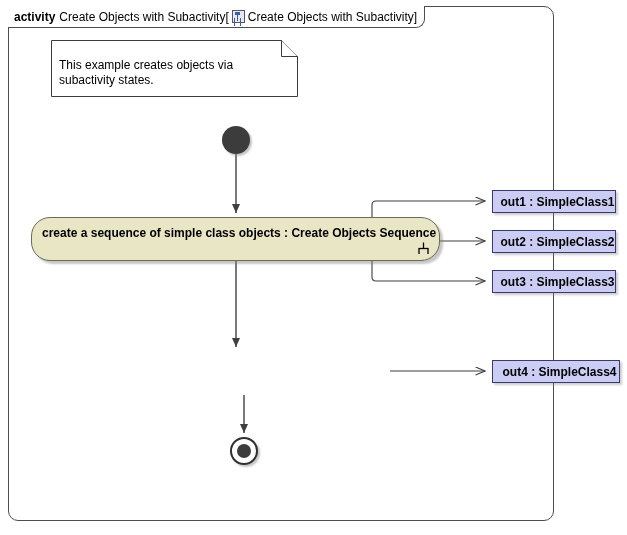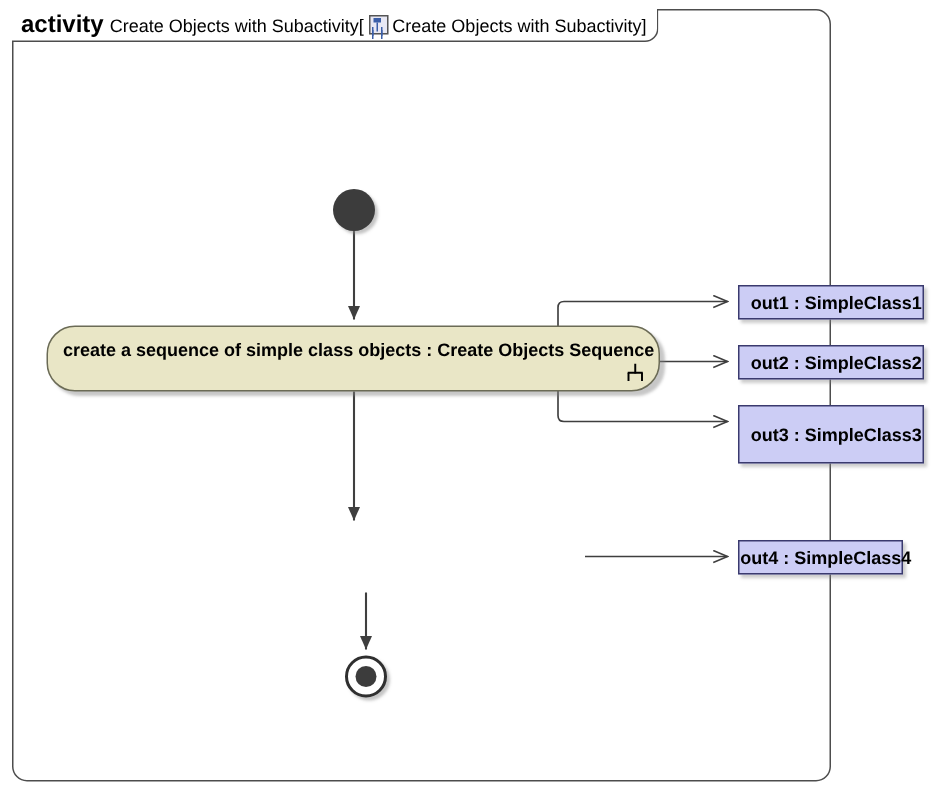--- a/index.html
+++ b/index.html
@@ -48,21 +48,21 @@
     display: flex;
     align-items: center;
     padding: 0 7px 0 6px;
     white-space: nowrap;
     font-size: 12px;
     color: #000000;
     line-height: 1;
   }
   .frame-kw {
     font-weight: bold;
-    font-size: 16px;
+    font-size: 12px;
     color: #000;
   }
   .frame-title {
     font-size: 12px;
     color: #000;
     margin-left: 4px;
   }
   .frame-bracket-open,
   .frame-bracket-close {
     font-size: 12px;
@@ -169,22 +169,22 @@
     justify-content: center;
   }
   .objnode-label {
     font-size: 12px;
     font-weight: bold;
     color: #000;
     white-space: nowrap;
   }
   #obj-1 { left: 492px; top: 190px; width: 124px; height: 23px; }
   #obj-2 { left: 492px; top: 230px; width: 124px; height: 23px; }
-  #obj-3 { left: 492px; top: 270px; width: 124px; height: 39px; }
-  #obj-4 { left: 492px; top: 360px; width: 110px; height: 23px; }
+  #obj-3 { left: 492px; top: 270px; width: 124px; height: 23px; }
+  #obj-4 { left: 492px; top: 360px; width: 128px; height: 23px; }
 
   
   .initial-node {
     position: absolute;
     left: 222px;
     top: 126px;
     width: 28px;
     height: 28px;
     border-radius: 50%;
     background: #3c3c3c;
@@ -257,20 +257,28 @@
     <path d="M372,239 L372,205 Q372,201 376,201 L485,201" fill="none" stroke="#3f3f3f" stroke-width="1.1" marker-end="url(#arrow-open)"></path>
 
     <line x1="440" y1="241" x2="485" y2="241" stroke="#3f3f3f" stroke-width="1.1" marker-end="url(#arrow-open)"></line>
 
     <path d="M372,243 L372,277 Q372,281 376,281 L485,281" fill="none" stroke="#3f3f3f" stroke-width="1.1" marker-end="url(#arrow-open)"></path>
 
     <line x1="390" y1="371" x2="485" y2="371" stroke="#3f3f3f" stroke-width="1.1" marker-end="url(#arrow-open)"></line>
 
   </svg>
 
+  <div class="note">
+    <svg width="247" height="57" viewBox="0 0 247 57" xmlns="http://www.w3.org/2000/svg">
+      <path d="M0.5,0.5 L230.5,0.5 L246.5,16.5 L246.5,56.5 L0.5,56.5 Z" fill="#ffffff" stroke="#3a3a3a" stroke-width="1"></path>
+      <path d="M230.5,0.5 L230.5,16.5 L246.5,16.5" fill="none" stroke="#3a3a3a" stroke-width="1"></path>
+      <path d="M231,1 L246,16" stroke="#9a9a9a" stroke-width="1" fill="none"></path>
+    </svg>
+    <div class="note-text">This example creates objects via subactivity states.</div>
+  </div>
 
   <div class="initial-node"></div>
 
   <div class="action" id="action-1">
     <div class="action-label">create a sequence of simple class objects : Create Objects Sequence</div>
     <svg class="rake-icon" viewBox="0 0 13 13" xmlns="http://www.w3.org/2000/svg">
       <line x1="6.5" y1="0.5" x2="6.5" y2="7" stroke="#000" stroke-width="1.3"></line>
       <line x1="1.5" y1="6.5" x2="11.5" y2="6.5" stroke="#000" stroke-width="1.3"></line>
       <line x1="2" y1="6.5" x2="2" y2="12" stroke="#000" stroke-width="1.3"></line>
       <line x1="11" y1="6.5" x2="11" y2="12" stroke="#000" stroke-width="1.3"></line>

